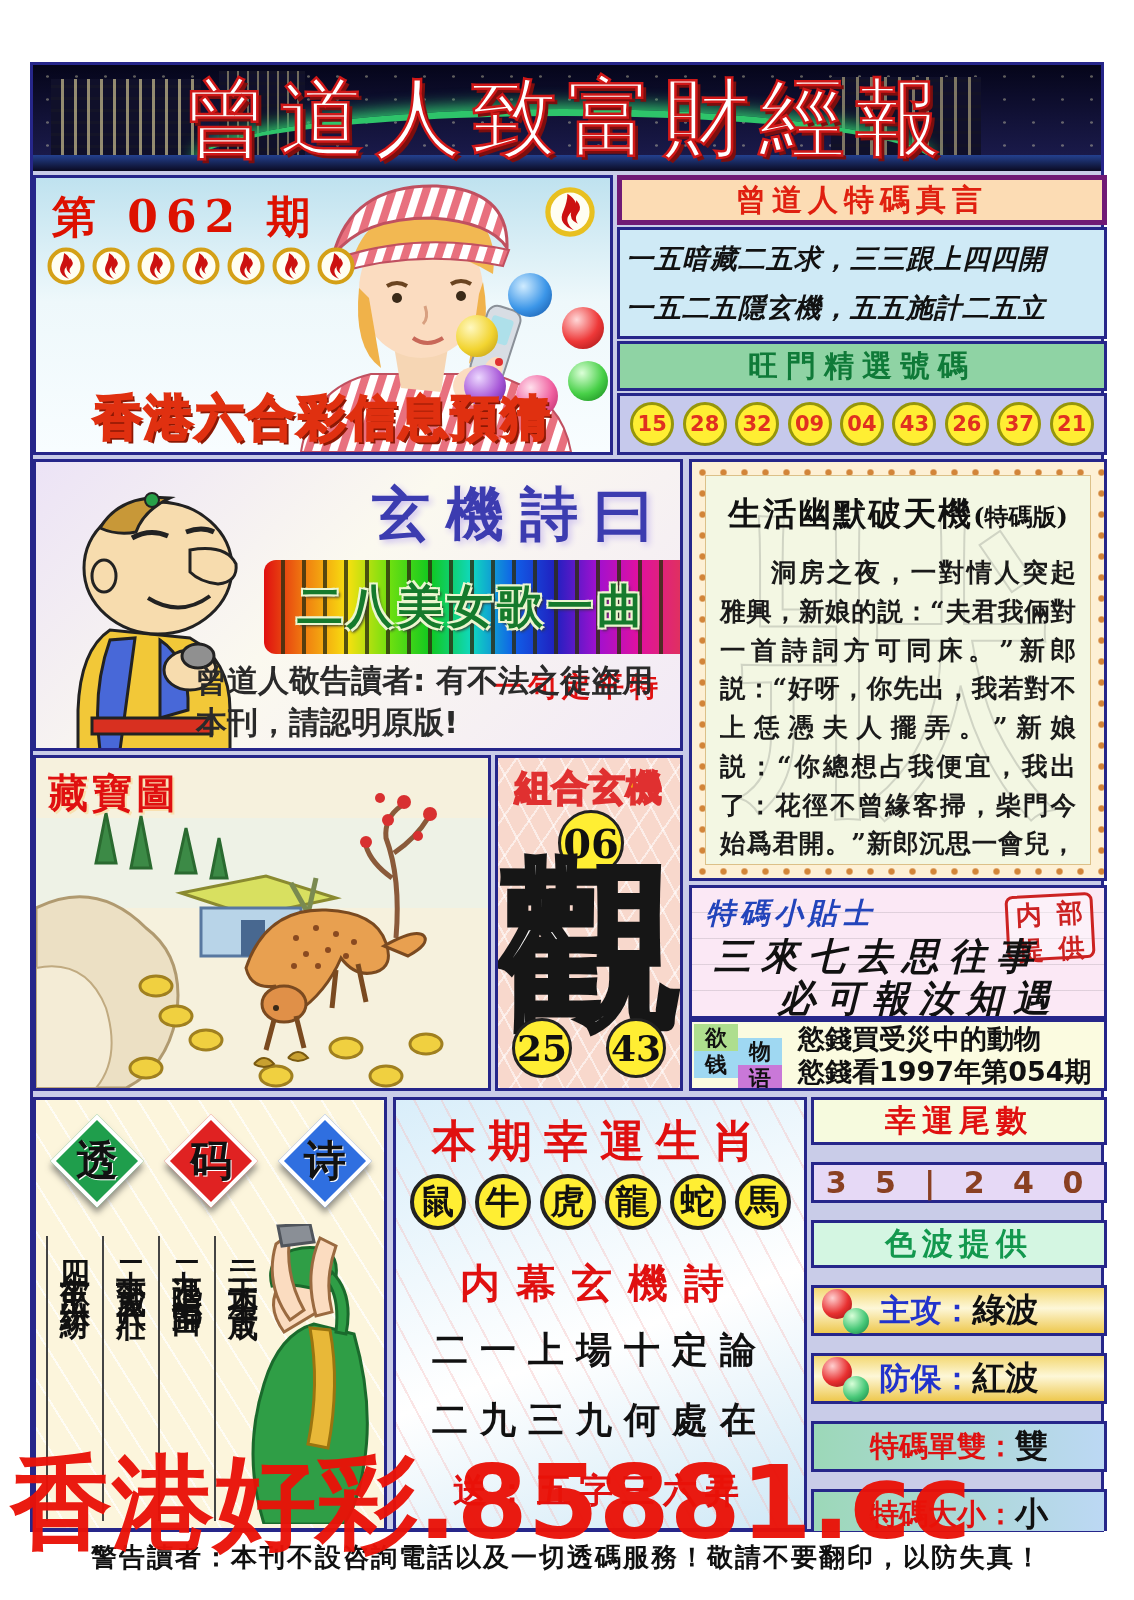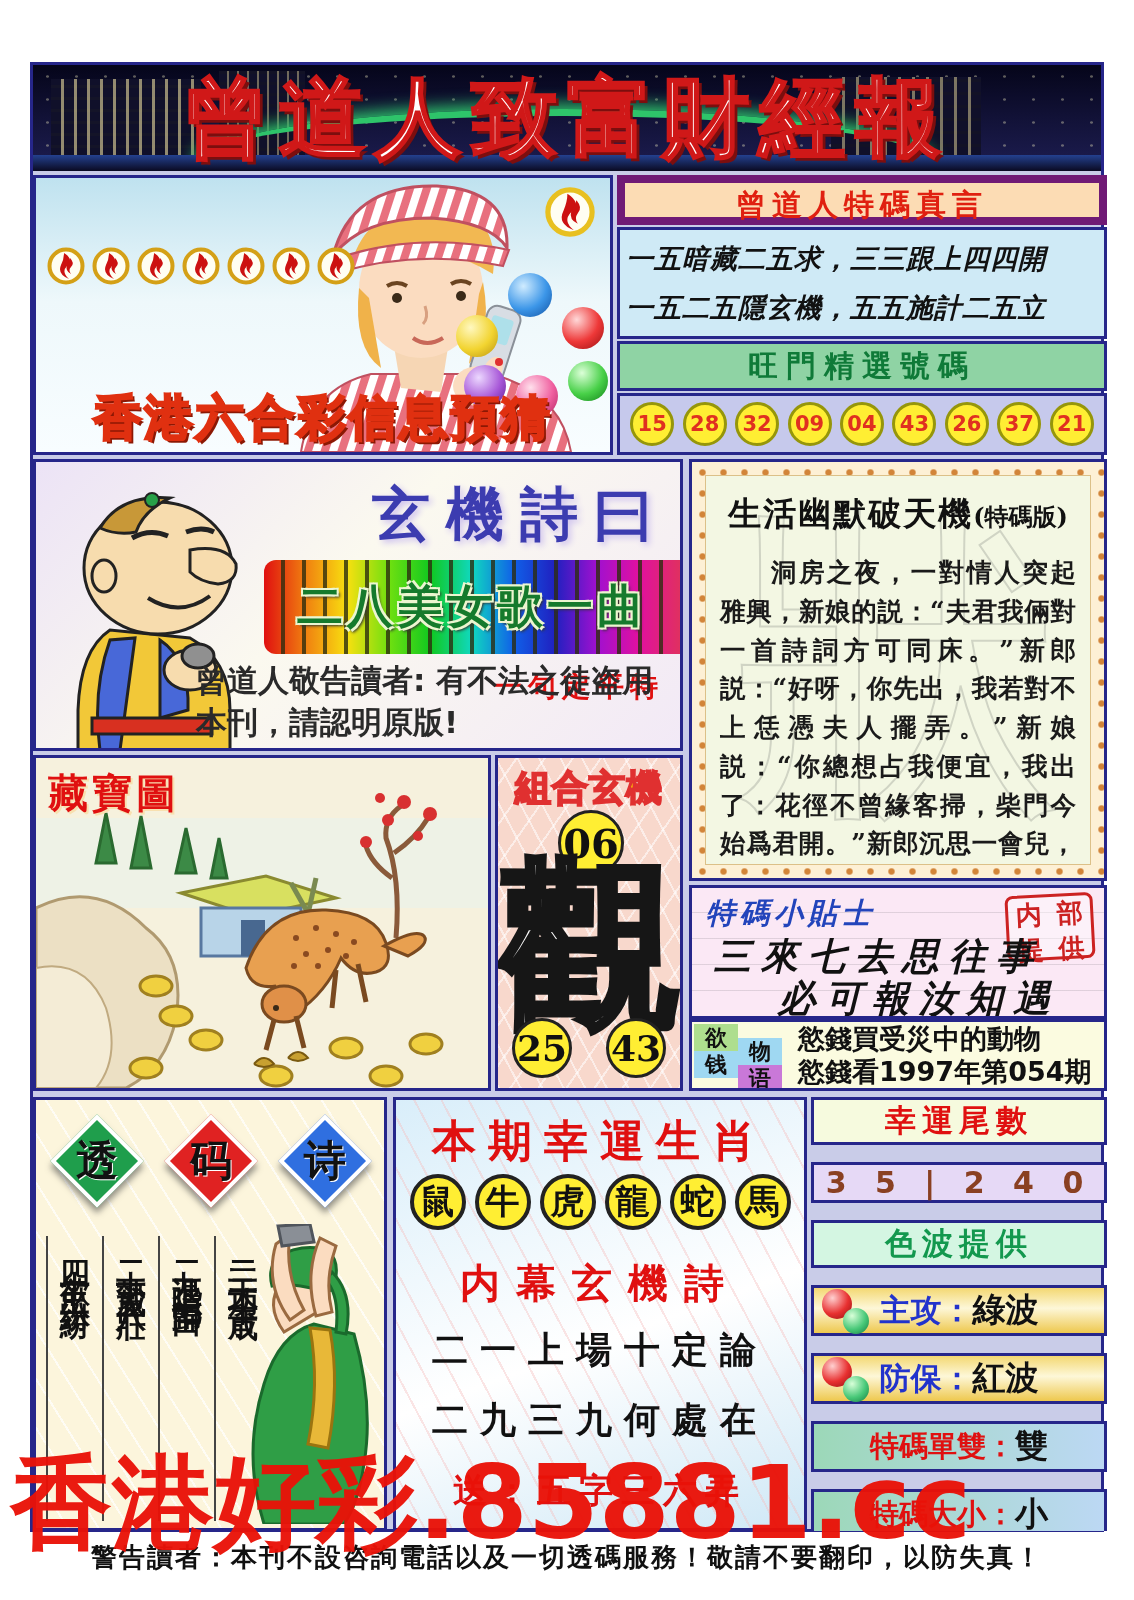--- a/index.html
+++ b/index.html
@@ -23,21 +23,21 @@
     background-image:repeating-linear-gradient(90deg,transparent 0 8px,rgba(255,240,170,.4) 8px 10px),
       repeating-linear-gradient(0deg,transparent 0 8px,rgba(18,18,38,1) 8px 11px);}
   .b-build.b3 { right:120px; top:12px; width:150px; height:80px;
     background-image:repeating-linear-gradient(90deg,transparent 0 11px,rgba(255,240,170,.45) 11px 14px),
       repeating-linear-gradient(0deg,transparent 0 10px,rgba(18,18,38,1) 10px 13px);}
   .b-bridge { position:absolute; left:160px; top:44px; width:740px; height:110px;
     border-top:7px solid #2ec46a; border-radius:50%; box-shadow:0 -5px 16px #2ec46a; }
   .b-water { position:absolute; left:0; bottom:0; width:100%; height:16px;
     background:linear-gradient(180deg,#24418f,#0a0a22); }
   .banner-title { position:absolute; left:0; top:0; width:100%; height:106px; line-height:104px;
-    text-align:center; font-family:"DejaVu Serif","Liberation Serif",serif; font-weight:bold;
+    text-align:center; font-family:"DejaVu Serif","Liberation Serif",serif; font-weight:normal;
     font-size:86px; letter-spacing:10px; color:#ffffff;
     -webkit-text-stroke:2.5px #d01818; text-shadow:4px 4px 0 #7c0e0e; }
 
   
   .photo-panel { left:0; top:110px; width:580px; height:280px;
     background:linear-gradient(180deg,#bfe2ef 0%,#eef8fb 45%,#f8fdff 100%); }
   .issue-label { position:absolute; left:16px; top:10px; font-size:44px; font-weight:bold;
     color:#dd1100; letter-spacing:8px; font-family:"DejaVu Serif",serif; }
   .flame-row { position:absolute; left:10px; top:68px; display:flex; gap:5px; }
   .flame-icon { width:40px; height:40px; }
@@ -45,23 +45,23 @@
   .balls { position:absolute; left:420px; top:95px; width:160px; height:150px; }
   .ball { position:absolute; border-radius:50%; }
   .caption { position:absolute; left:0; bottom:2px; width:100%; text-align:center;
     font-size:48px; font-weight:bold; color:#ffe81a; letter-spacing:3px;
     -webkit-text-stroke:2.5px #e03010; text-shadow:3px 3px 0 #8c1804;
     font-family:"DejaVu Sans",sans-serif; }
   .woman { position:absolute; left:205px; top:0; }
 
   
   .truth-panel { left:584px; top:110px; width:490px; height:280px; border:none; background:transparent; }
-  .truth-head { position:absolute; left:0; top:0; width:100%; height:50px; border:8px solid #701a75;
+  .truth-head { position:absolute; left:0; top:0; width:100%; height:50px; border:5px solid #701a75;
     background:#fcdcb4; color:#e02010; font-size:30px; font-weight:bold; text-align:center;
-    line-height:44px; letter-spacing:6px; }
+    line-height:44px; letter-spacing:6px;font-family:Liberation Mono, monospace; }
   .truth-verses { position:absolute; left:0; top:52px; width:100%; height:112px; border:3px solid #26268a;
     background:#cfeaf6; display:flex; flex-direction:column; justify-content:space-around; padding:4px 6px; }
   .verse { font-size:27px; font-weight:bold; font-style:italic; color:#111; letter-spacing:1px;
     white-space:nowrap; }
   .truth-hot { position:absolute; left:0; top:166px; width:100%; height:50px; border:3px solid #26268a;
     background:#8fd3a4; color:#0f7a38; font-size:30px; font-weight:bold; text-align:center;
     line-height:44px; letter-spacing:8px; }
   .truth-nums { position:absolute; left:0; top:218px; width:100%; height:62px; border:3px solid #26268a;
     background:#c6c9ec; display:flex; align-items:center; justify-content:space-around; padding:8px 6px; }
   .num-circle { width:44px; height:44px; border-radius:50%; background:#ffee33; border:3px solid #96960a;
@@ -248,20 +248,21 @@
       <path d="M184 128 Q188 140 182 146" stroke="#d8a080" stroke-width="3" fill="none"></path>
       <path d="M172 160 Q186 170 202 160" stroke="#c86858" stroke-width="4" fill="none"></path>
       <g transform="rotate(18 252 170)">
         <rect x="236" y="128" width="34" height="74" rx="10" fill="#d8dde4" stroke="#8a9098" stroke-width="2"></rect>
         <rect x="242" y="138" width="22" height="26" rx="3" fill="#aee0ea"></rect>
       </g>
       <ellipse cx="238" cy="208" rx="26" ry="20" fill="#fbdcc0"></ellipse>
       <ellipse cx="252" cy="192" rx="9" ry="14" fill="#fbdcc0" transform="rotate(24 252 192)"></ellipse>
       <circle cx="258" cy="184" r="4" fill="#e03030"></circle>
     </svg>
+    <div class="issue-label">第 062 期</div>
     <div class="flame-row">
       <svg class="flame-icon" viewBox="0 0 40 40">
         <circle cx="20" cy="20" r="16.5" fill="#fffef2" stroke="#d4a017" stroke-width="4"></circle>
         <path d="M18 7 Q28 13 21 20 Q15 26 23 33 Q11 28 15 19 Q18 13 18 7 Z" fill="#cc1111"></path>
         <path d="M24 12 Q29 17 25 21 Q22 24 25 28 Q19 25 21 19 Q23 15 24 12 Z" fill="#cc1111"></path>
       </svg>
     <svg class="flame-icon" viewBox="0 0 40 40">
         <circle cx="20" cy="20" r="16.5" fill="#fffef2" stroke="#d4a017" stroke-width="4"></circle>
         <path d="M18 7 Q28 13 21 20 Q15 26 23 33 Q11 28 15 19 Q18 13 18 7 Z" fill="#cc1111"></path>
         <path d="M24 12 Q29 17 25 21 Q22 24 25 28 Q19 25 21 19 Q23 15 24 12 Z" fill="#cc1111"></path>

